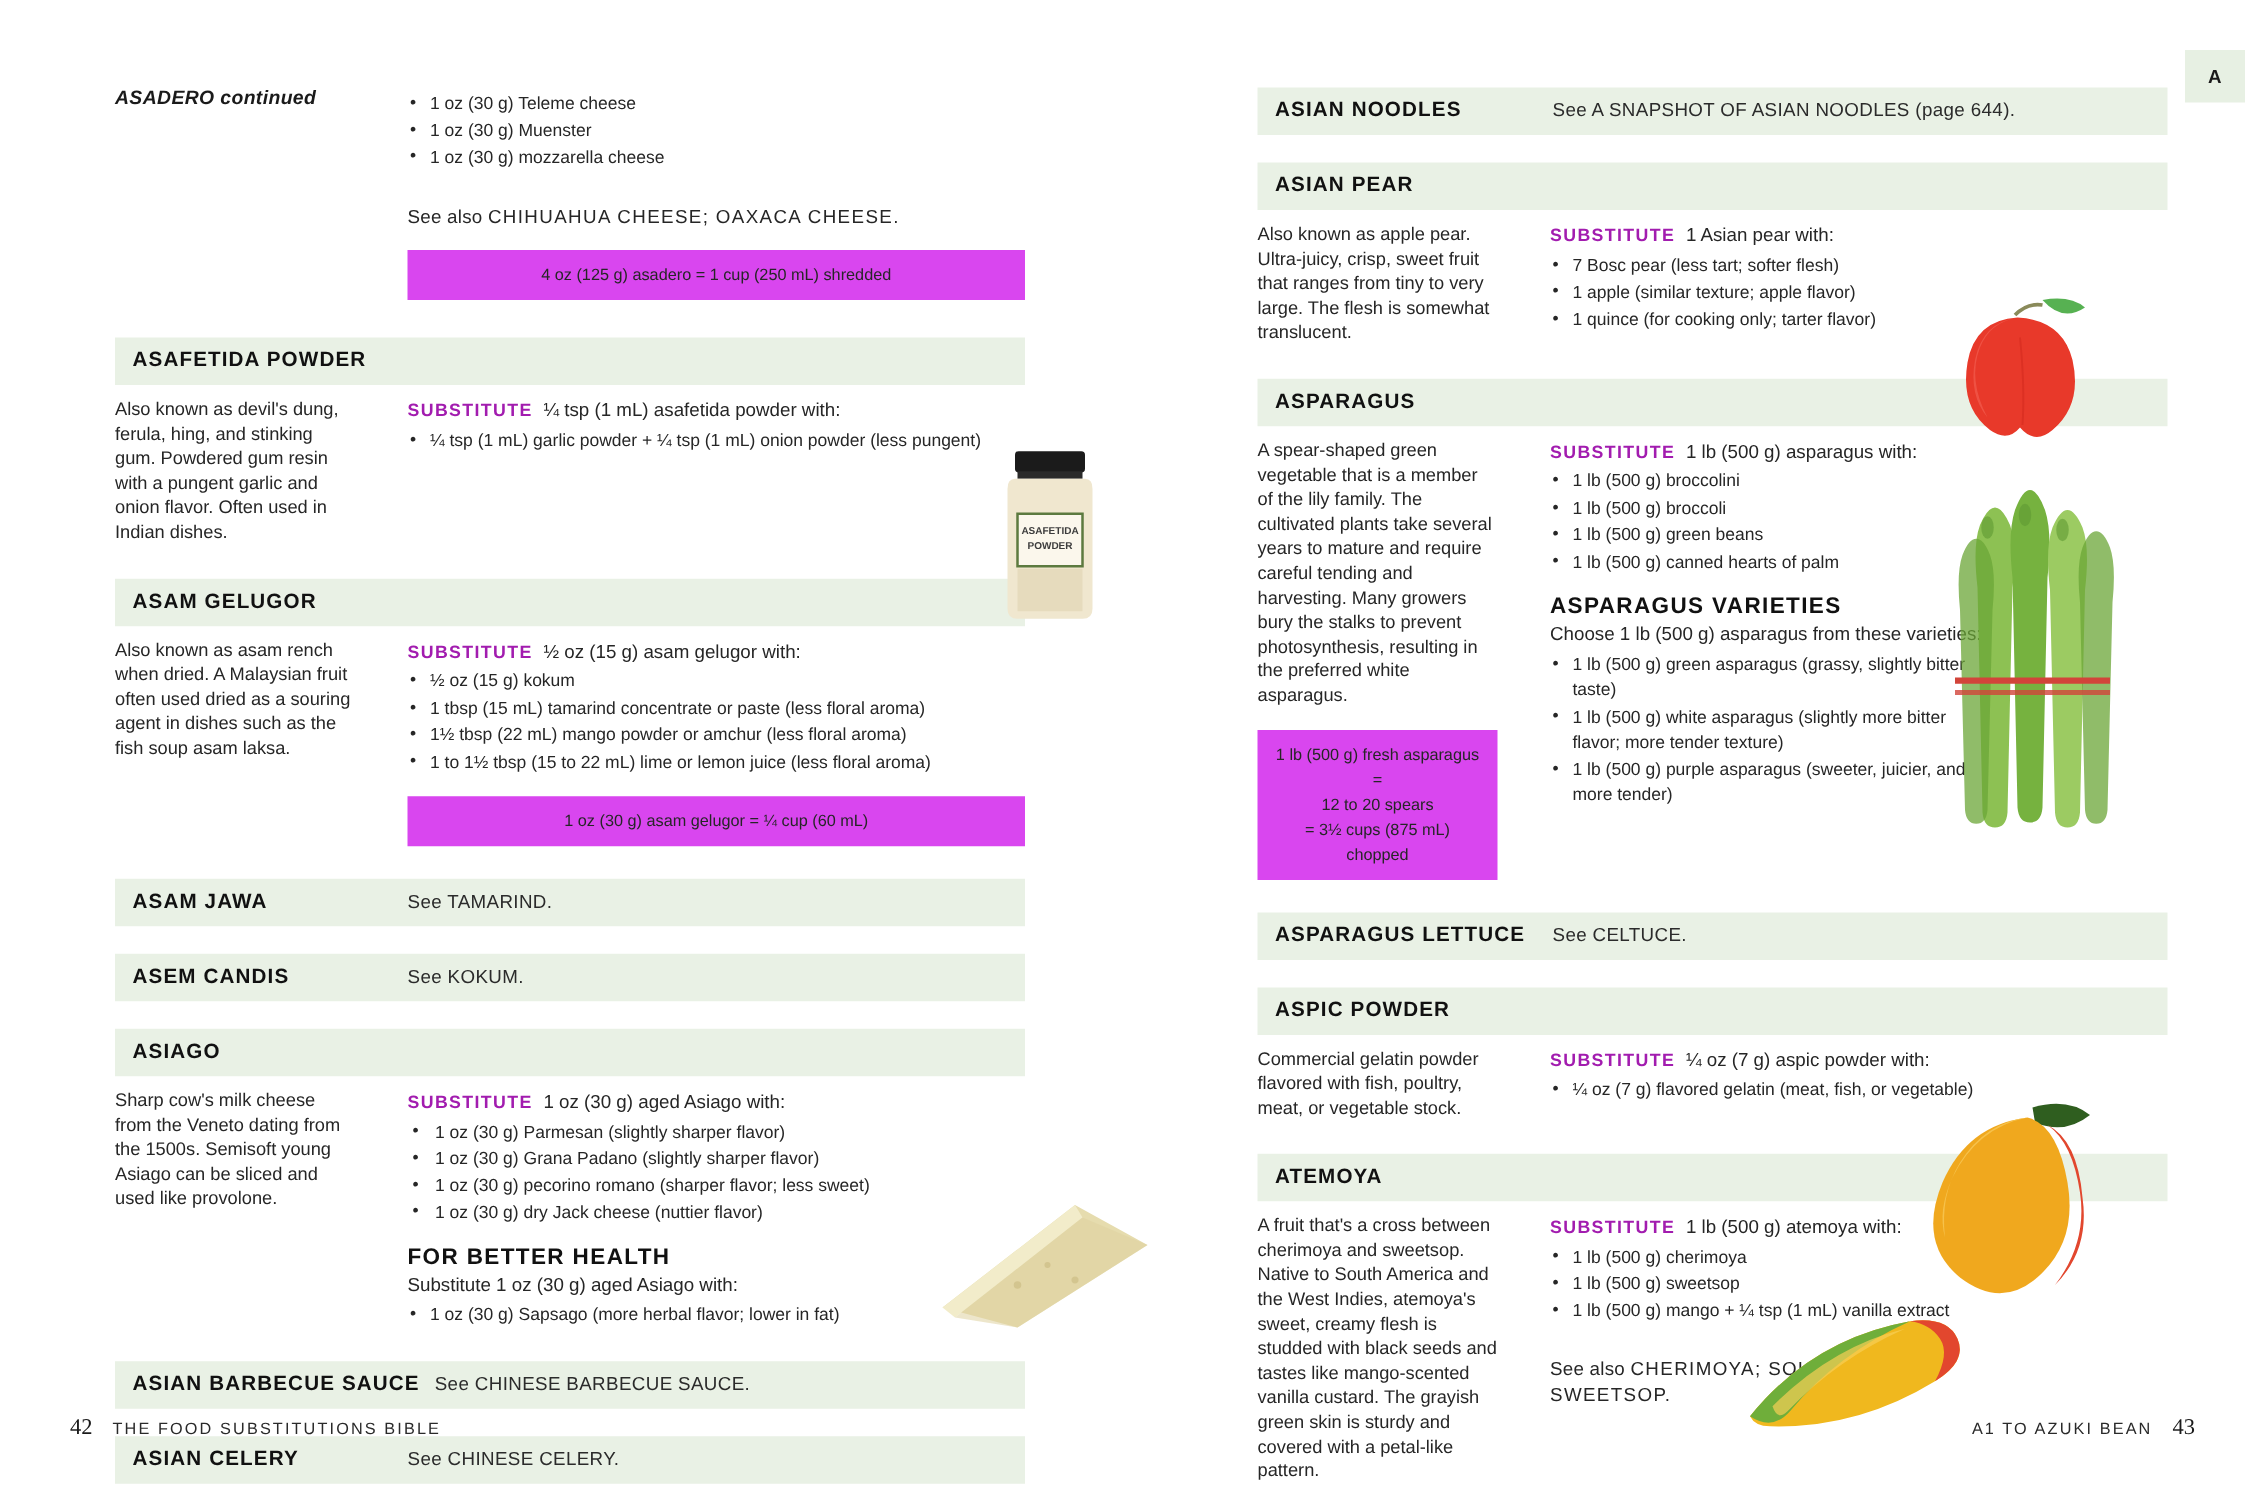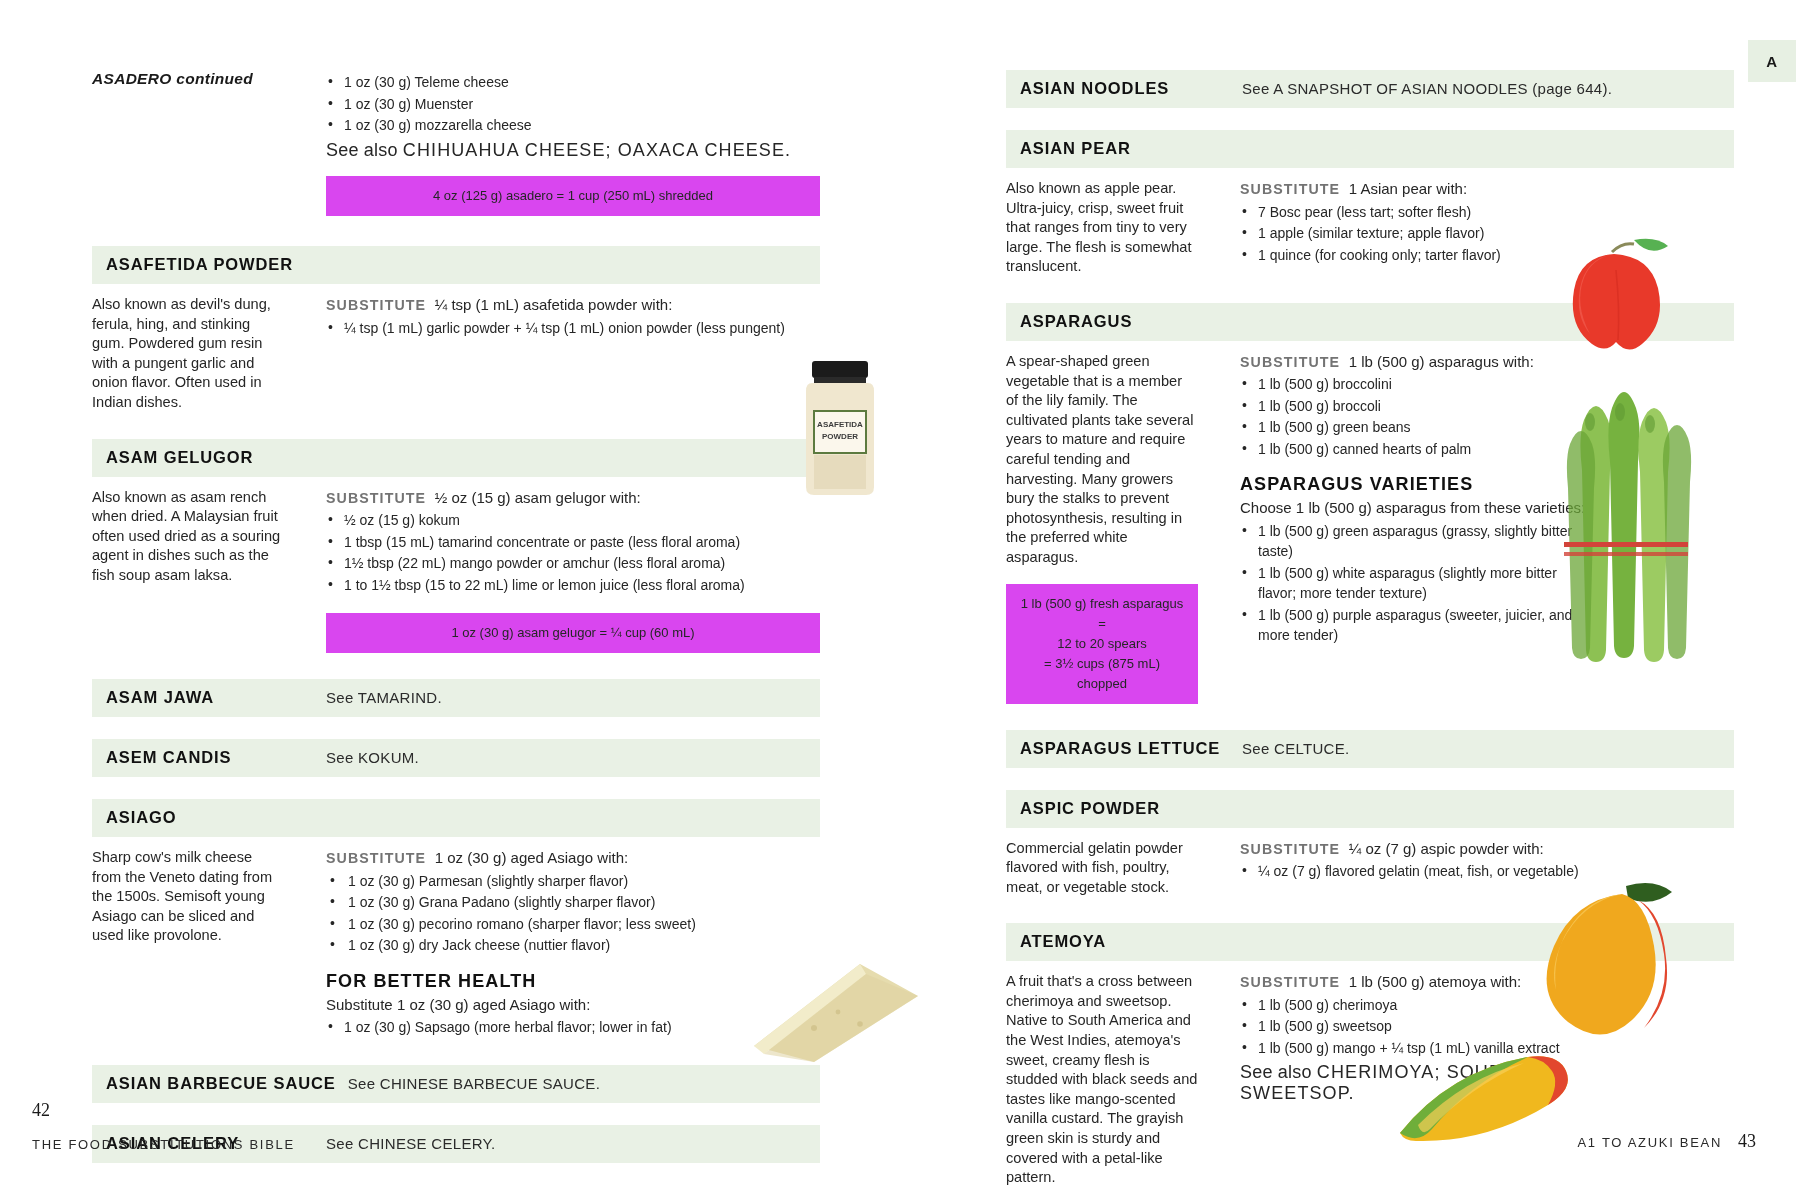--- a/index.html
+++ b/index.html
@@ -83,21 +83,21 @@
   .desc {
     font-size: 14.6px;
     line-height: 19.6px;
     color: #262626;
   }
 
   .sub-head {
     font-size: 14.2px;
     font-weight: bold;
     letter-spacing: 1.1px;
-    color: #737373;
+    color: #a21caf;
     display: inline;
   }
   .sub-lead {
     font-size: 15px;
     line-height: 20.5px;
     color: #262626;
     display: inline;
   }
   .sub-lead-line { margin-bottom: 2px; }
 
@@ -135,24 +135,24 @@
     color: #111;
     margin-bottom: 3px;
   }
   .section-sub-lead {
     font-size: 15px;
     line-height: 20.5px;
     color: #262626;
   }
 
   .see-also {
-    font-size: 18px;
+    font-size: 15px;
     line-height: 20.5px;
     color: #262626;
-    margin-top: 4px;
+    margin-top: 28px;
     letter-spacing: .2px;
   }
   .see-also .ref { letter-spacing: 1.1px; }
 
   
   .yield {
     background: #d946ef;
     font-size: 13px;
     line-height: 20px;
     color: #262626;
@@ -176,21 +176,21 @@
   .footer {
     position: absolute;
     bottom: 44px;
     font-size: 13px;
     letter-spacing: 1.7px;
     color: #2a2a2a;
     display: flex;
     align-items: baseline;
     gap: 16px;
   }
-  .footer-left  { left: 32px; flex-direction: column; }
+  .footer-left  { left: 56px; }
   .footer-right { right: 40px; }
   .folio {
     font-family: "Liberation Serif", serif;
     font-size: 18px;
     letter-spacing: 0;
     color: #1a1a1a;
   }
 
   
   .illus { position: absolute; pointer-events: none; }

